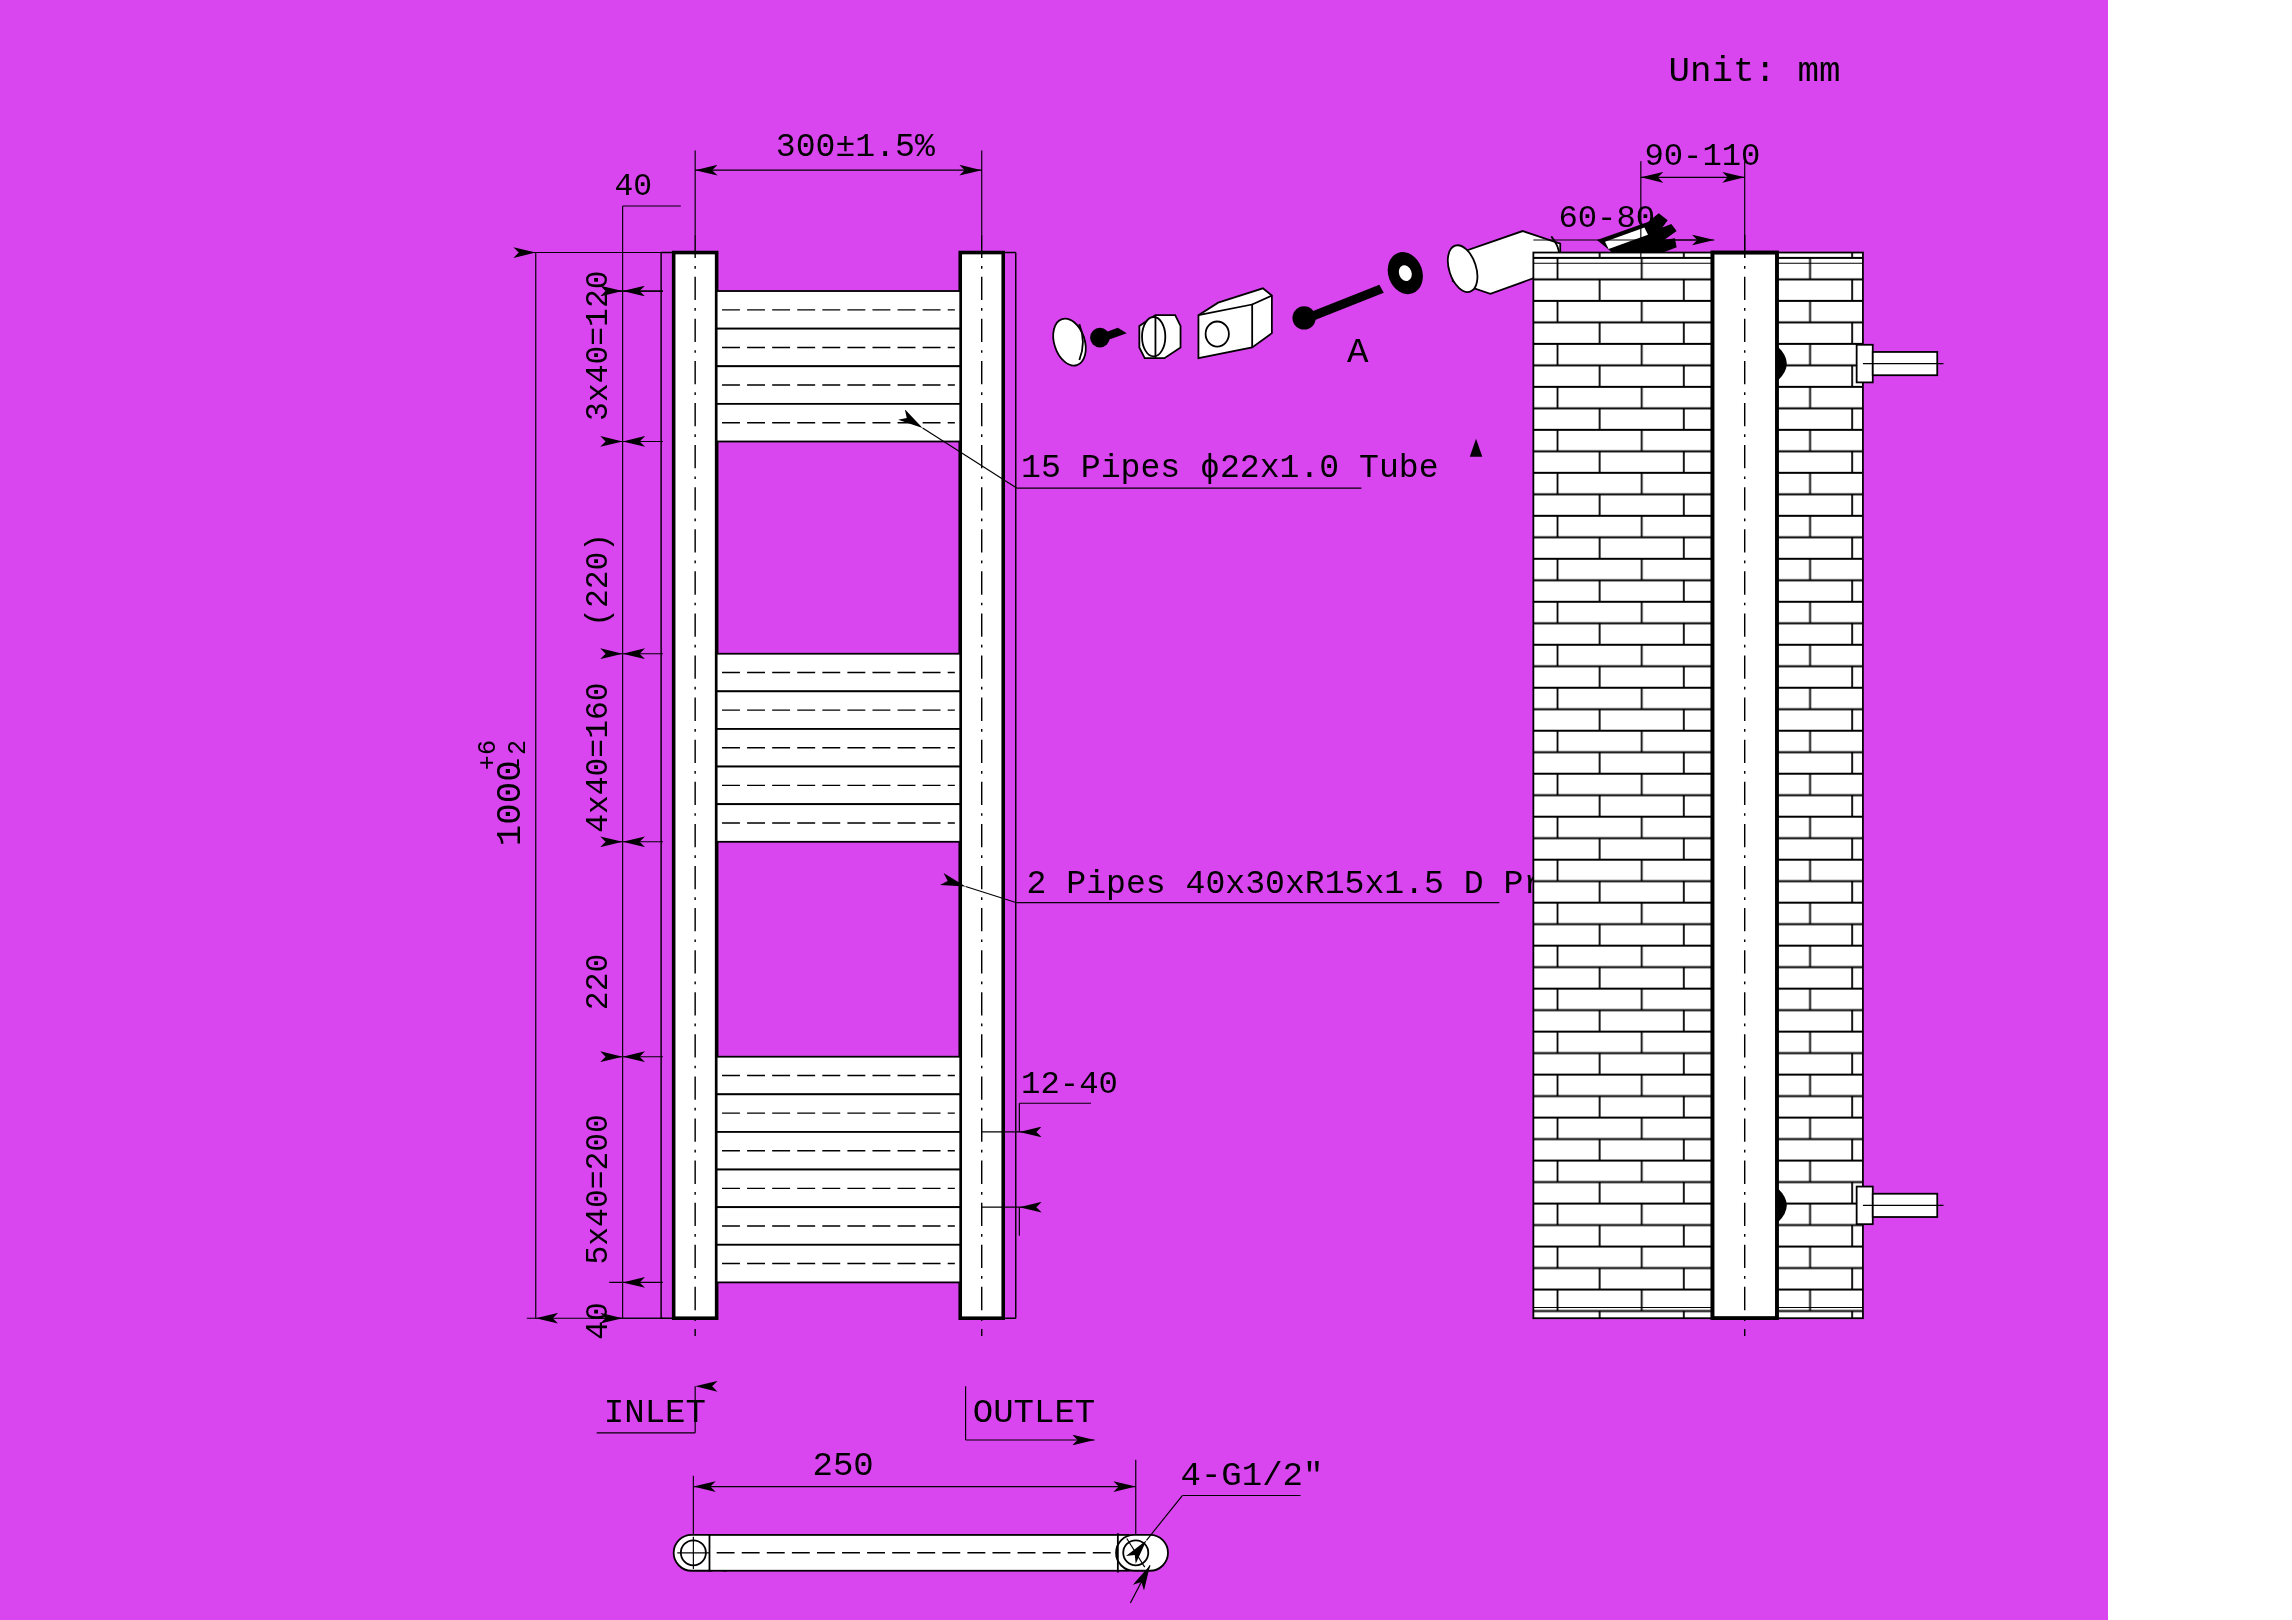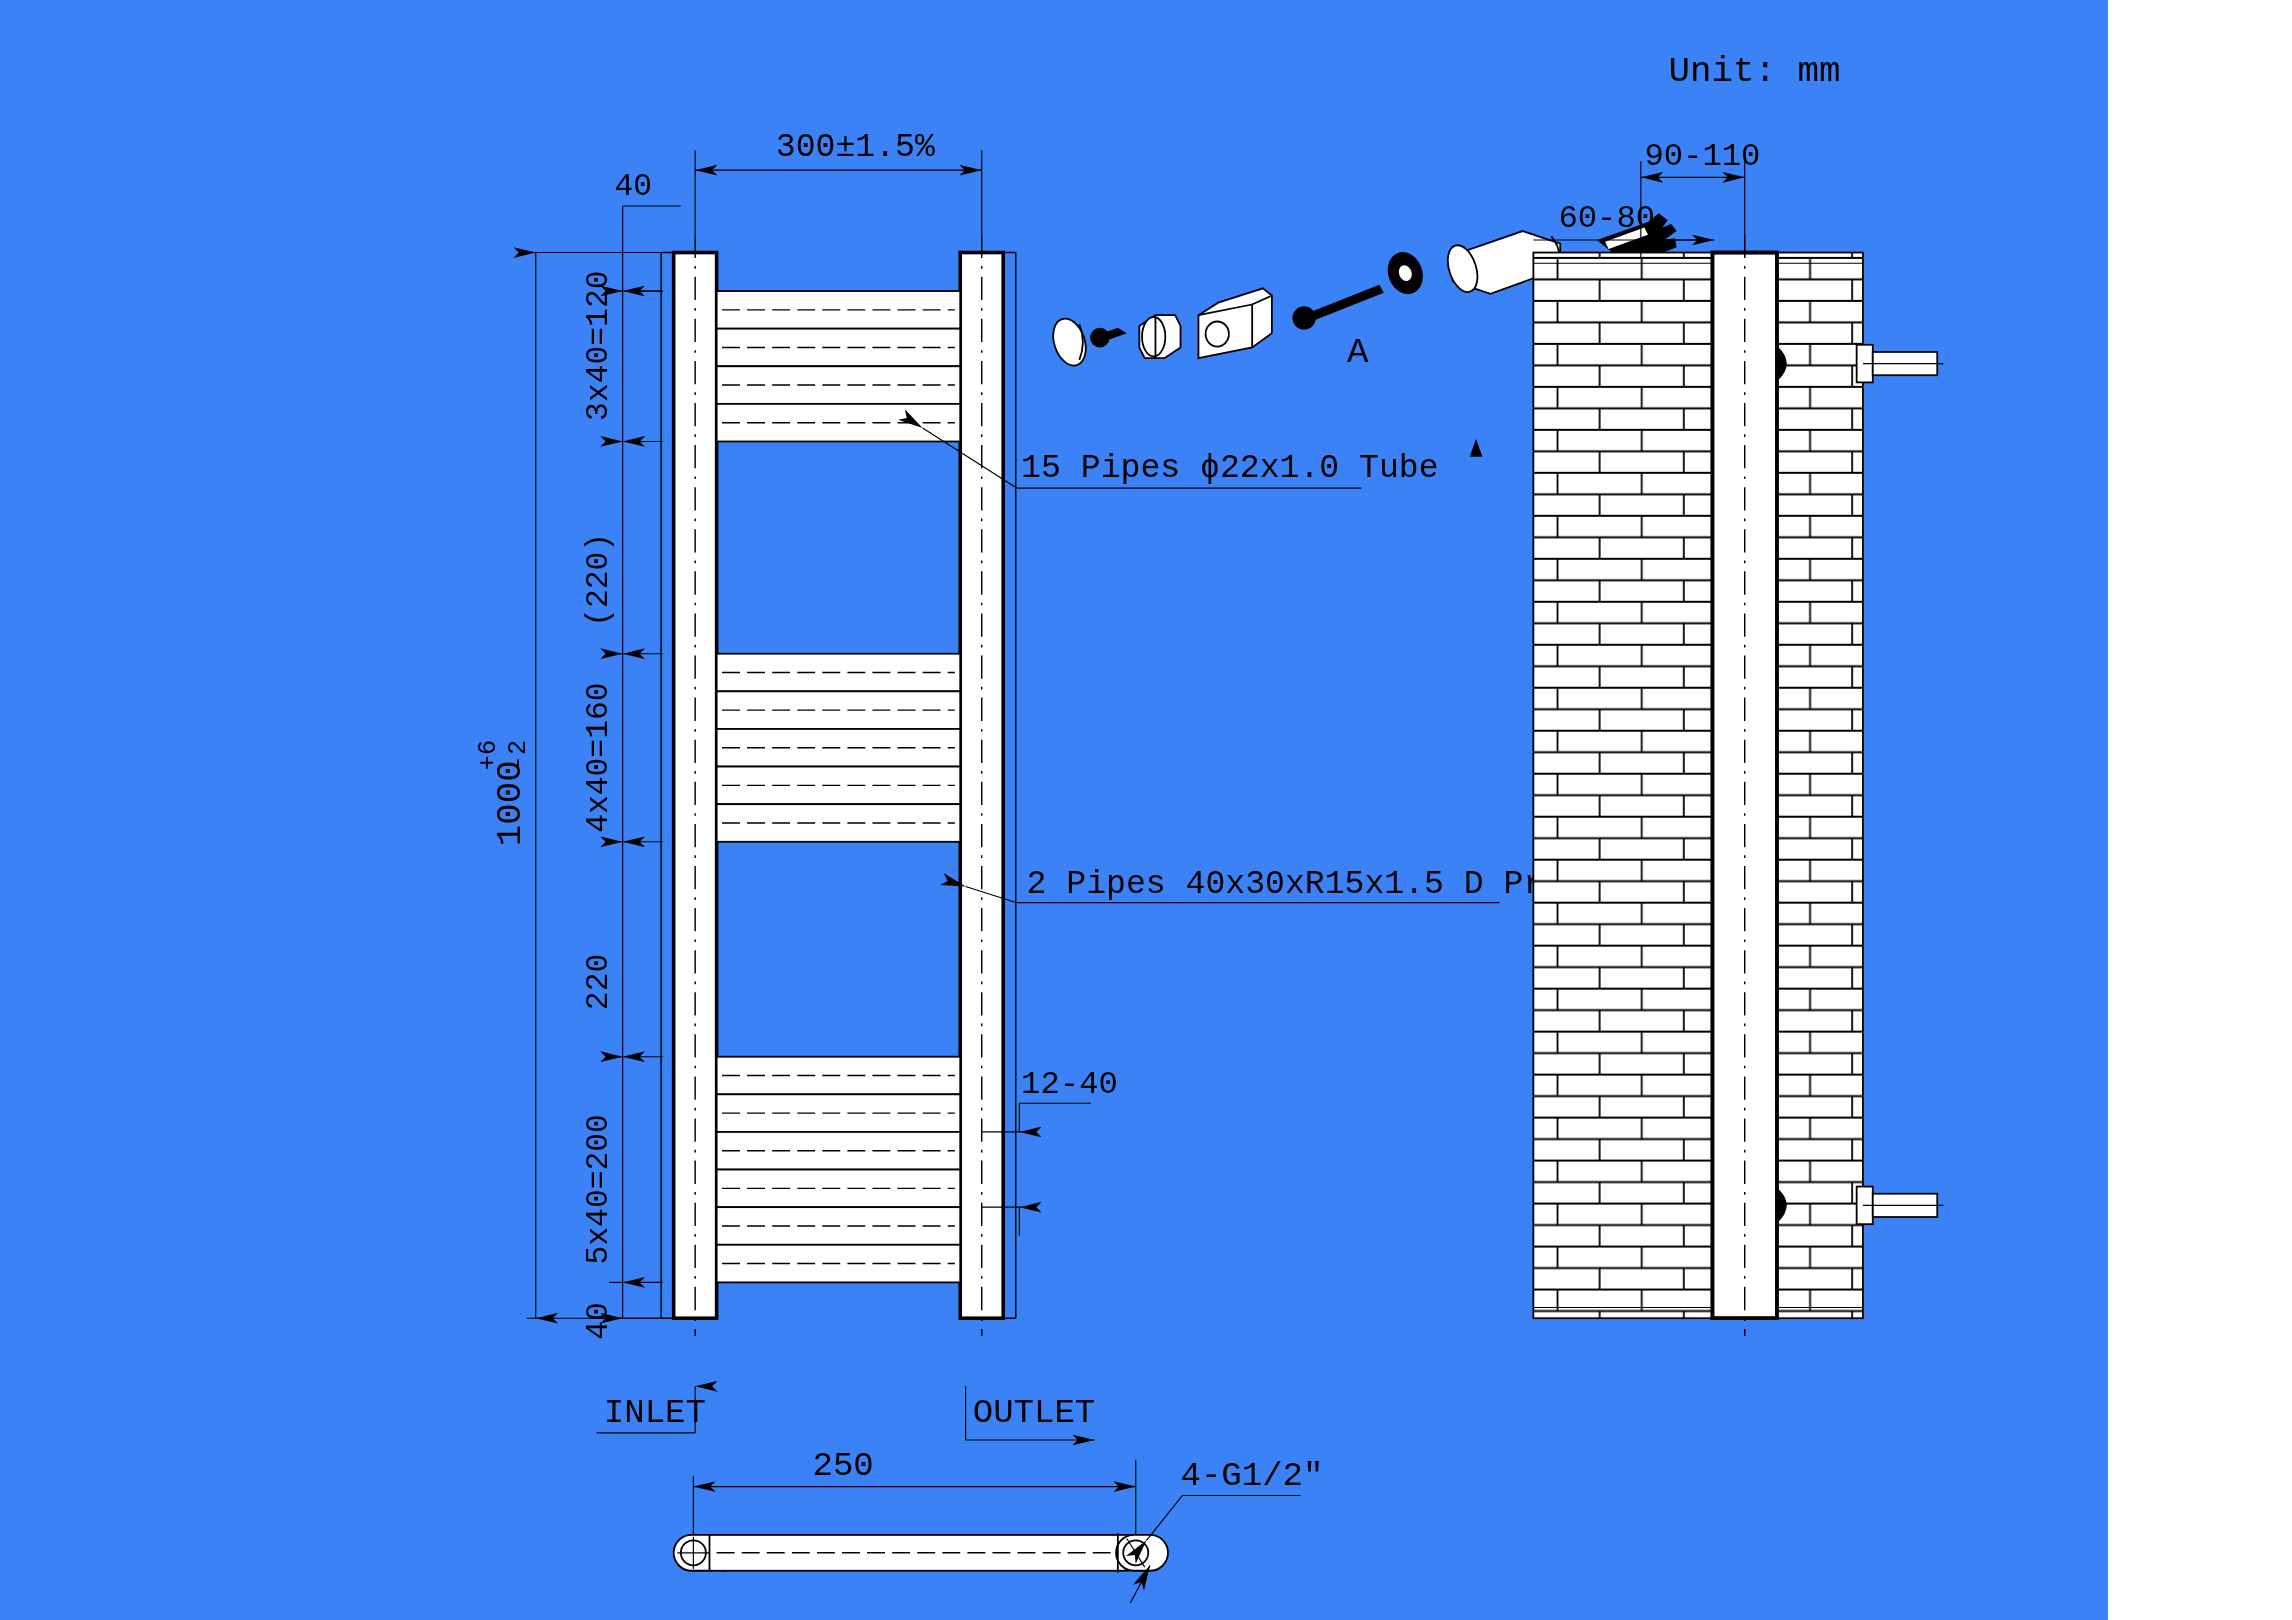--- a/index.html
+++ b/index.html
@@ -8,21 +8,21 @@
     background: #ffffff;
   }
   body {
     font-family: "Liberation Serif", "DejaVu Serif", serif;
     color: #000000;
   }
   #sheet {
     position: relative;
     width: 2108px;
     height: 1620px;
-    background: #3b82f6;
+    background: #d946ef;
     overflow: hidden;
   }
   #sheet svg {
     position: absolute;
     top: 0;
     left: 0;
     width: 2293px;
     height: 1620px;
   }
   text {

